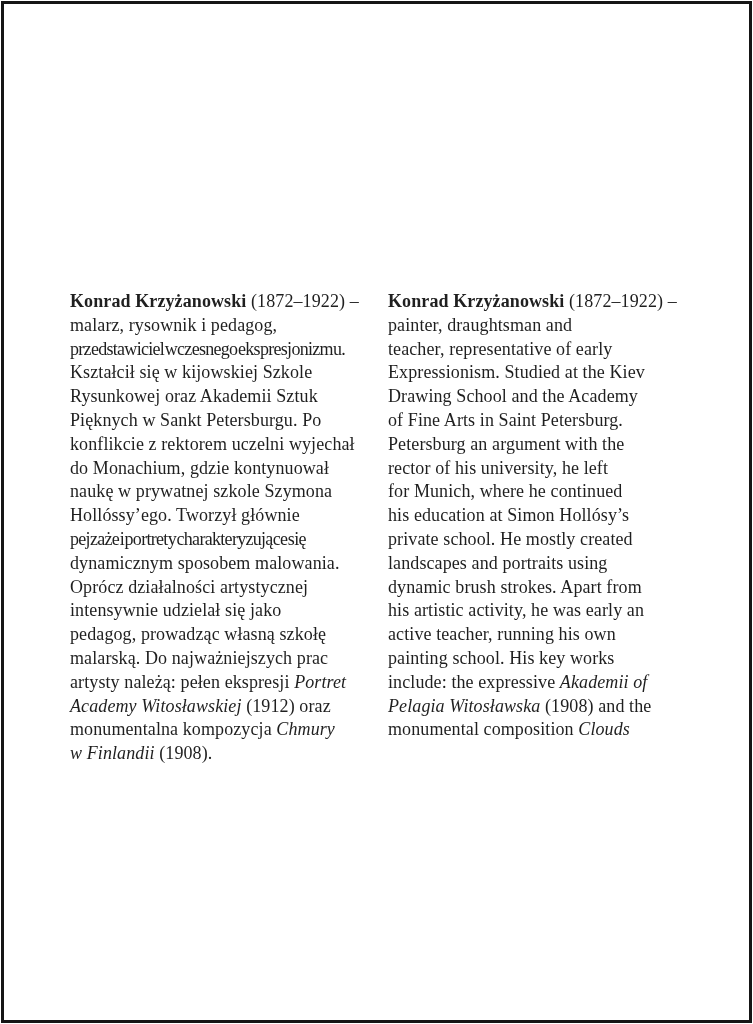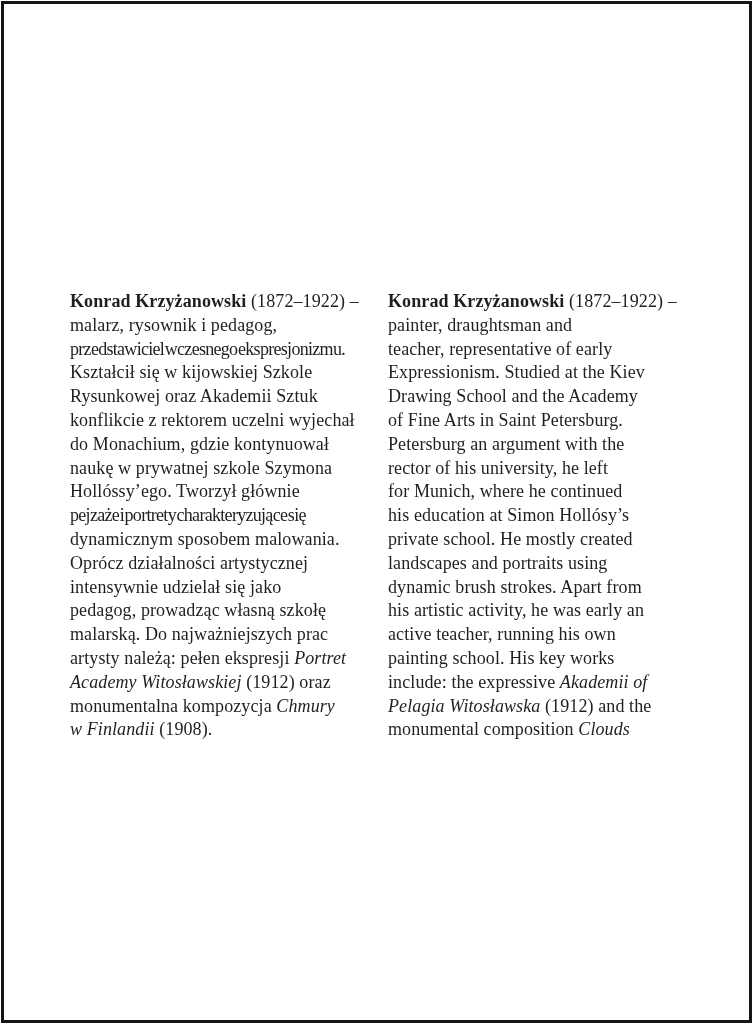--- a/index.html
+++ b/index.html
@@ -37,20 +37,21 @@
 
 <div class="page">
   <div class="frame"></div>
 
   <div class="col col-left">
       <div class="line"><span class="b">Konrad Krzyżanowski</span><span> (1872–1922) –</span></div>
       <div class="line"><span>malarz, rysownik i pedagog,</span></div>
       <div class="line tight"><span>przedstawiciel wczesnego ekspresjonizmu.</span></div>
       <div class="line"><span>Kształcił się w kijowskiej Szkole</span></div>
       <div class="line"><span>Rysunkowej oraz Akademii Sztuk</span></div>
+      <div class="line"><span>Pięknych w Sankt Petersburgu. Po</span></div>
       <div class="line"><span>konflikcie z rektorem uczelni wyjechał</span></div>
       <div class="line"><span>do Monachium, gdzie kontynuował</span></div>
       <div class="line"><span>naukę w prywatnej szkole Szymona</span></div>
       <div class="line"><span>Hollóssy’ego. Tworzył głównie</span></div>
       <div class="line tight"><span>pejzaże i portrety charakteryzujące się</span></div>
       <div class="line"><span>dynamicznym sposobem malowania.</span></div>
       <div class="line"><span>Oprócz działalności artystycznej</span></div>
       <div class="line"><span>intensywnie udzielał się jako</span></div>
       <div class="line"><span>pedagog, prowadząc własną szkołę</span></div>
       <div class="line"><span>malarską. Do najważniejszych prac</span></div>
@@ -71,16 +72,16 @@
       <div class="line"><span>rector of his university, he left</span></div>
       <div class="line"><span>for Munich, where he continued</span></div>
       <div class="line"><span>his education at Simon Hollósy’s</span></div>
       <div class="line"><span>private school. He mostly created</span></div>
       <div class="line"><span>landscapes and portraits using</span></div>
       <div class="line"><span>dynamic brush strokes. Apart from</span></div>
       <div class="line"><span>his artistic activity, he was early an</span></div>
       <div class="line"><span>active teacher, running his own</span></div>
       <div class="line"><span>painting school. His key works</span></div>
       <div class="line"><span>include: the expressive </span><span class="i">Akademii of</span></div>
-      <div class="line"><span class="i">Pelagia Witosławska</span><span> (1912) and the</span></div>
+      <div class="line"><span class="i">Pelagia Witosławska</span><span> (1908) and the</span></div>
       <div class="line"><span>monumental composition </span><span class="i">Clouds</span></div>
     </div>
 </div>
 
 </body></html>

